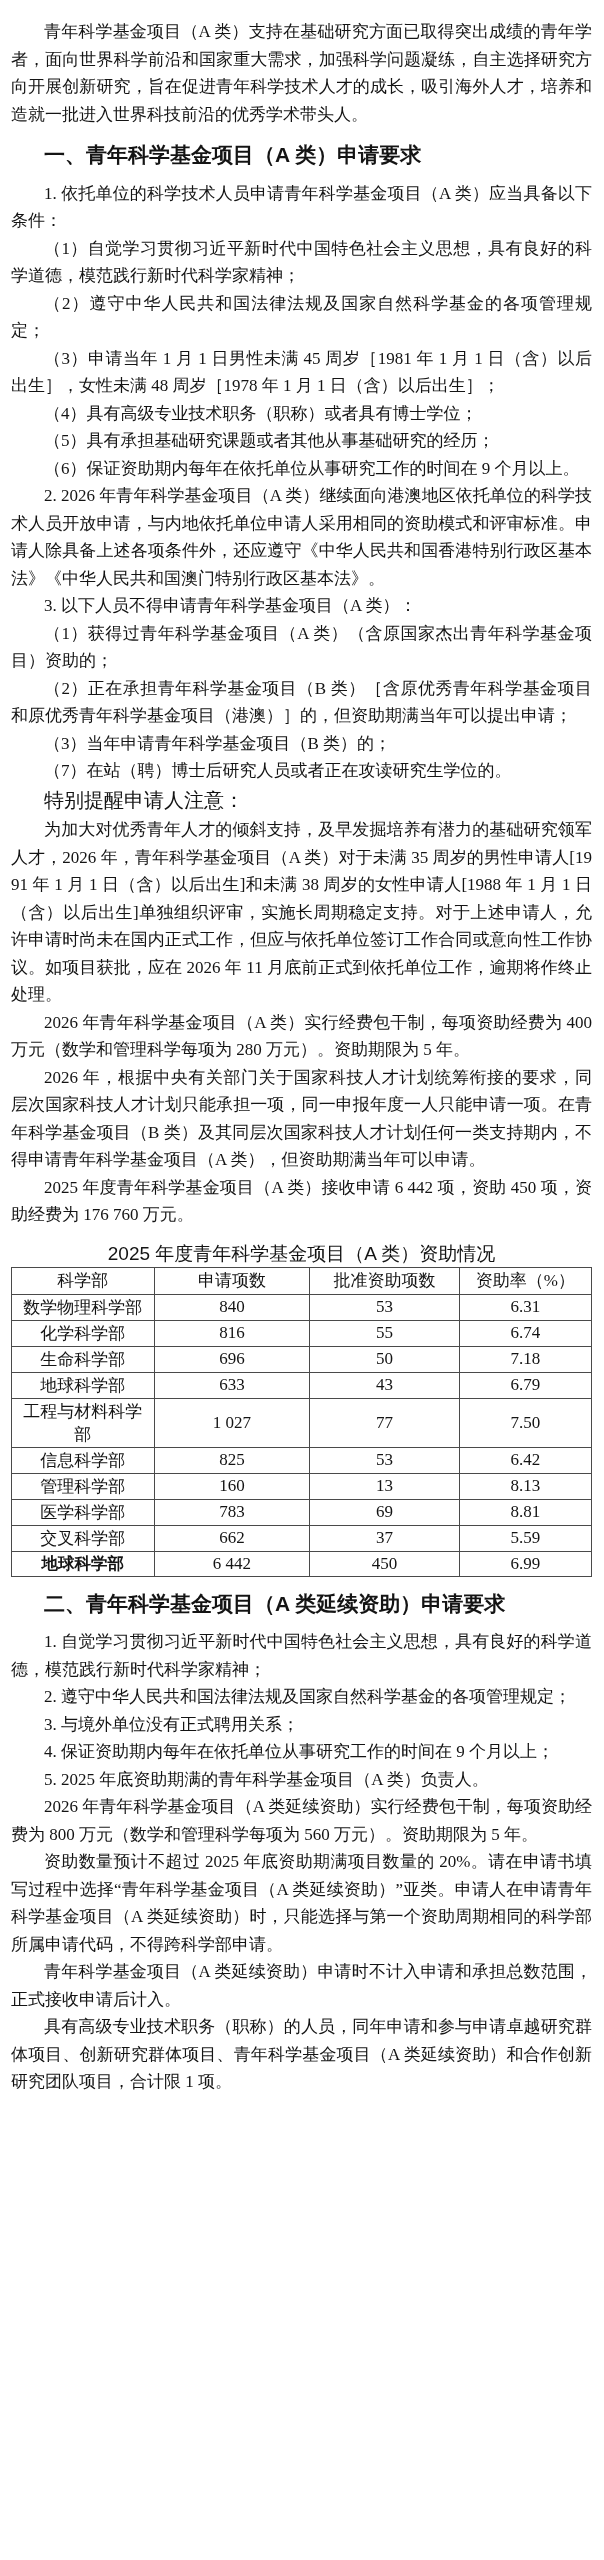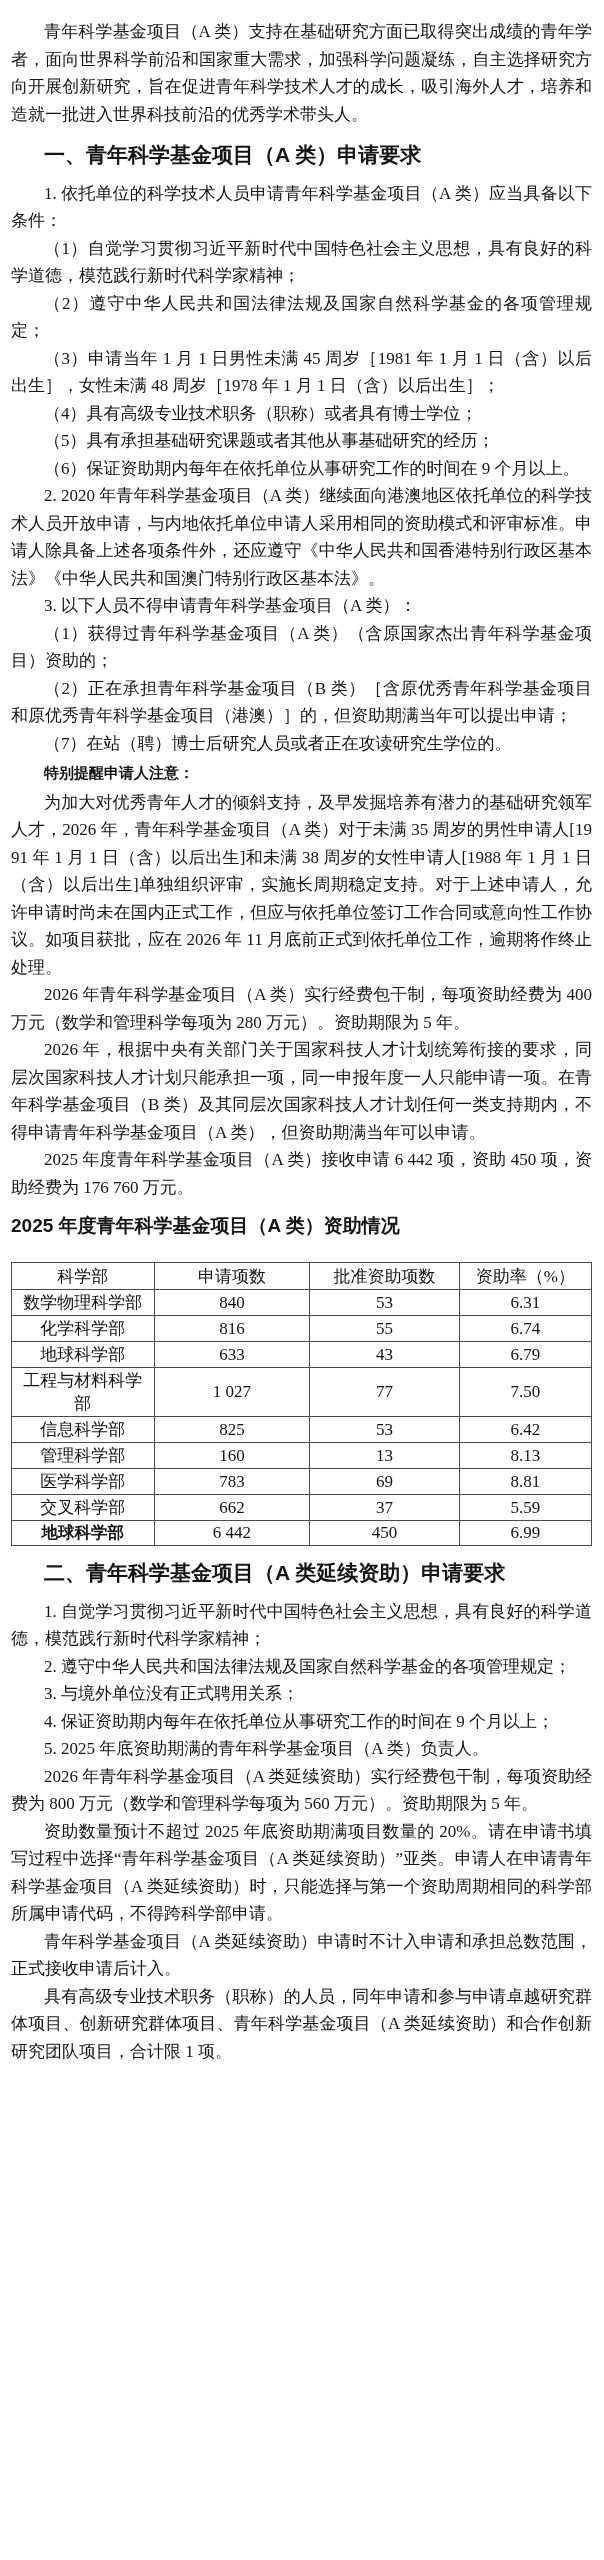--- a/index.html
+++ b/index.html
@@ -34,31 +34,32 @@
     font-size:21px;
     font-weight:700;
     line-height:27.5px;
     text-align:justify;
     margin:13px 0 11px 0;
     text-indent:33px;
     word-break:break-all;
   }
   .notice-heading{
     font-family:"Liberation Sans","DejaVu Sans",sans-serif;
-    font-size:15px;
-    font-weight:700;
+    font-size:20px;
+    font-weight:400;
     line-height:27.5px;
     margin:2px 0;
     text-indent:33px;
   }
   .table-title{
     font-family:"Liberation Sans","DejaVu Sans",sans-serif;
     font-size:19px;
-    font-weight:700;
-    margin:12px 0 23px 0;
+    font-weight:400;
+    text-align:center;
+    margin:12px 0 0 0;
   }
   table.funding{
     width:100%;
     border-collapse:collapse;
     table-layout:fixed;
     font-size:17px;
     margin:0 8px 10px 0;
   }
   table.funding th, table.funding td{
     border:1px solid #4a4a4a;
@@ -87,24 +88,25 @@
   <div id="doc-body">
       <p class="para">青年科学基金项目（A 类）支持在基础研究方面已取得突出成绩的青年学者，面向世界科学前沿和国家重大需求，加强科学问题凝练，自主选择研究方向开展创新研究，旨在促进青年科学技术人才的成长，吸引海外人才，培养和造就一批进入世界科技前沿的优秀学术带头人。</p>
       <h2 class="section-heading">一、青年科学基金项目（A 类）申请要求</h2>
       <p class="para">1. 依托单位的科学技术人员申请青年科学基金项目（A 类）应当具备以下条件：</p>
       <p class="para">（1）自觉学习贯彻习近平新时代中国特色社会主义思想，具有良好的科学道德，模范践行新时代科学家精神；</p>
       <p class="para">（2）遵守中华人民共和国法律法规及国家自然科学基金的各项管理规定；</p>
       <p class="para">（3）申请当年 1 月 1 日男性未满 45 周岁［1981 年 1 月 1 日（含）以后出生］，女性未满 48 周岁［1978 年 1 月 1 日（含）以后出生］；</p>
       <p class="para">（4）具有高级专业技术职务（职称）或者具有博士学位；</p>
       <p class="para">（5）具有承担基础研究课题或者其他从事基础研究的经历；</p>
       <p class="para">（6）保证资助期内每年在依托单位从事研究工作的时间在 9 个月以上。</p>
-      <p class="para">2. 2020 年青年科学基金项目（A 类）继续面向港澳地区依托单位的科学技术人员开放申请，与内地依托单位申请人采用相同的资助模式和评审标准。申请人除具备上述各项条件外，还应遵守《中华人民共和国香港特别行政区基本法》《中华人民共和国澳门特别行政区基本法》。</p>
+      <p class="para">2. 2026 年青年科学基金项目（A 类）继续面向港澳地区依托单位的科学技术人员开放申请，与内地依托单位申请人采用相同的资助模式和评审标准。申请人除具备上述各项条件外，还应遵守《中华人民共和国香港特别行政区基本法》《中华人民共和国澳门特别行政区基本法》。</p>
       <p class="para">3. 以下人员不得申请青年科学基金项目（A 类）：</p>
       <p class="para">（1）获得过青年科学基金项目（A 类）（含原国家杰出青年科学基金项目）资助的；</p>
       <p class="para">（2）正在承担青年科学基金项目（B 类）［含原优秀青年科学基金项目和原优秀青年科学基金项目（港澳）］的，但资助期满当年可以提出申请；</p>
+      <p class="para">（3）当年申请青年科学基金项目（B 类）的；</p>
       <p class="para">（7）在站（聘）博士后研究人员或者正在攻读研究生学位的。</p>
       <p class="notice-heading">特别提醒申请人注意：</p>
       <p class="para">为加大对优秀青年人才的倾斜支持，及早发掘培养有潜力的基础研究领军人才，2026 年，青年科学基金项目（A 类）对于未满 35 周岁的男性申请人[1991 年 1 月 1 日（含）以后出生]和未满 38 周岁的女性申请人[1988 年 1 月 1 日（含）以后出生]单独组织评审，实施长周期稳定支持。对于上述申请人，允许申请时尚未在国内正式工作，但应与依托单位签订工作合同或意向性工作协议。如项目获批，应在 2026 年 11 月底前正式到依托单位工作，逾期将作终止处理。</p>
       <p class="para">2026 年青年科学基金项目（A 类）实行经费包干制，每项资助经费为 400 万元（数学和管理科学每项为 280 万元）。资助期限为 5 年。</p>
       <p class="para">2026 年，根据中央有关部门关于国家科技人才计划统筹衔接的要求，同层次国家科技人才计划只能承担一项，同一申报年度一人只能申请一项。在青年科学基金项目（B 类）及其同层次国家科技人才计划任何一类支持期内，不得申请青年科学基金项目（A 类），但资助期满当年可以申请。</p>
       <p class="para">2025 年度青年科学基金项目（A 类）接收申请 6 442 项，资助 450 项，资助经费为 176 760 万元。</p>
       <div class="table-title">2025 年度青年科学基金项目（A 类）资助情况</div>
       <table class="funding">
         <colgroup>
           <col class="c1">
@@ -127,20 +129,26 @@
             <td>53</td>
             <td>6.31</td>
           </tr>
           <tr>
             <td>化学科学部</td>
             <td>816</td>
             <td>55</td>
             <td>6.74</td>
           </tr>
           <tr>
+            <td>生命科学部</td>
+            <td>696</td>
+            <td>50</td>
+            <td>7.18</td>
+          </tr>
+          <tr>
             <td>地球科学部</td>
             <td>633</td>
             <td>43</td>
             <td>6.79</td>
           </tr>
           <tr>
             <td>工程与材料科学部</td>
             <td>1 027</td>
             <td>77</td>
             <td>7.50</td>

